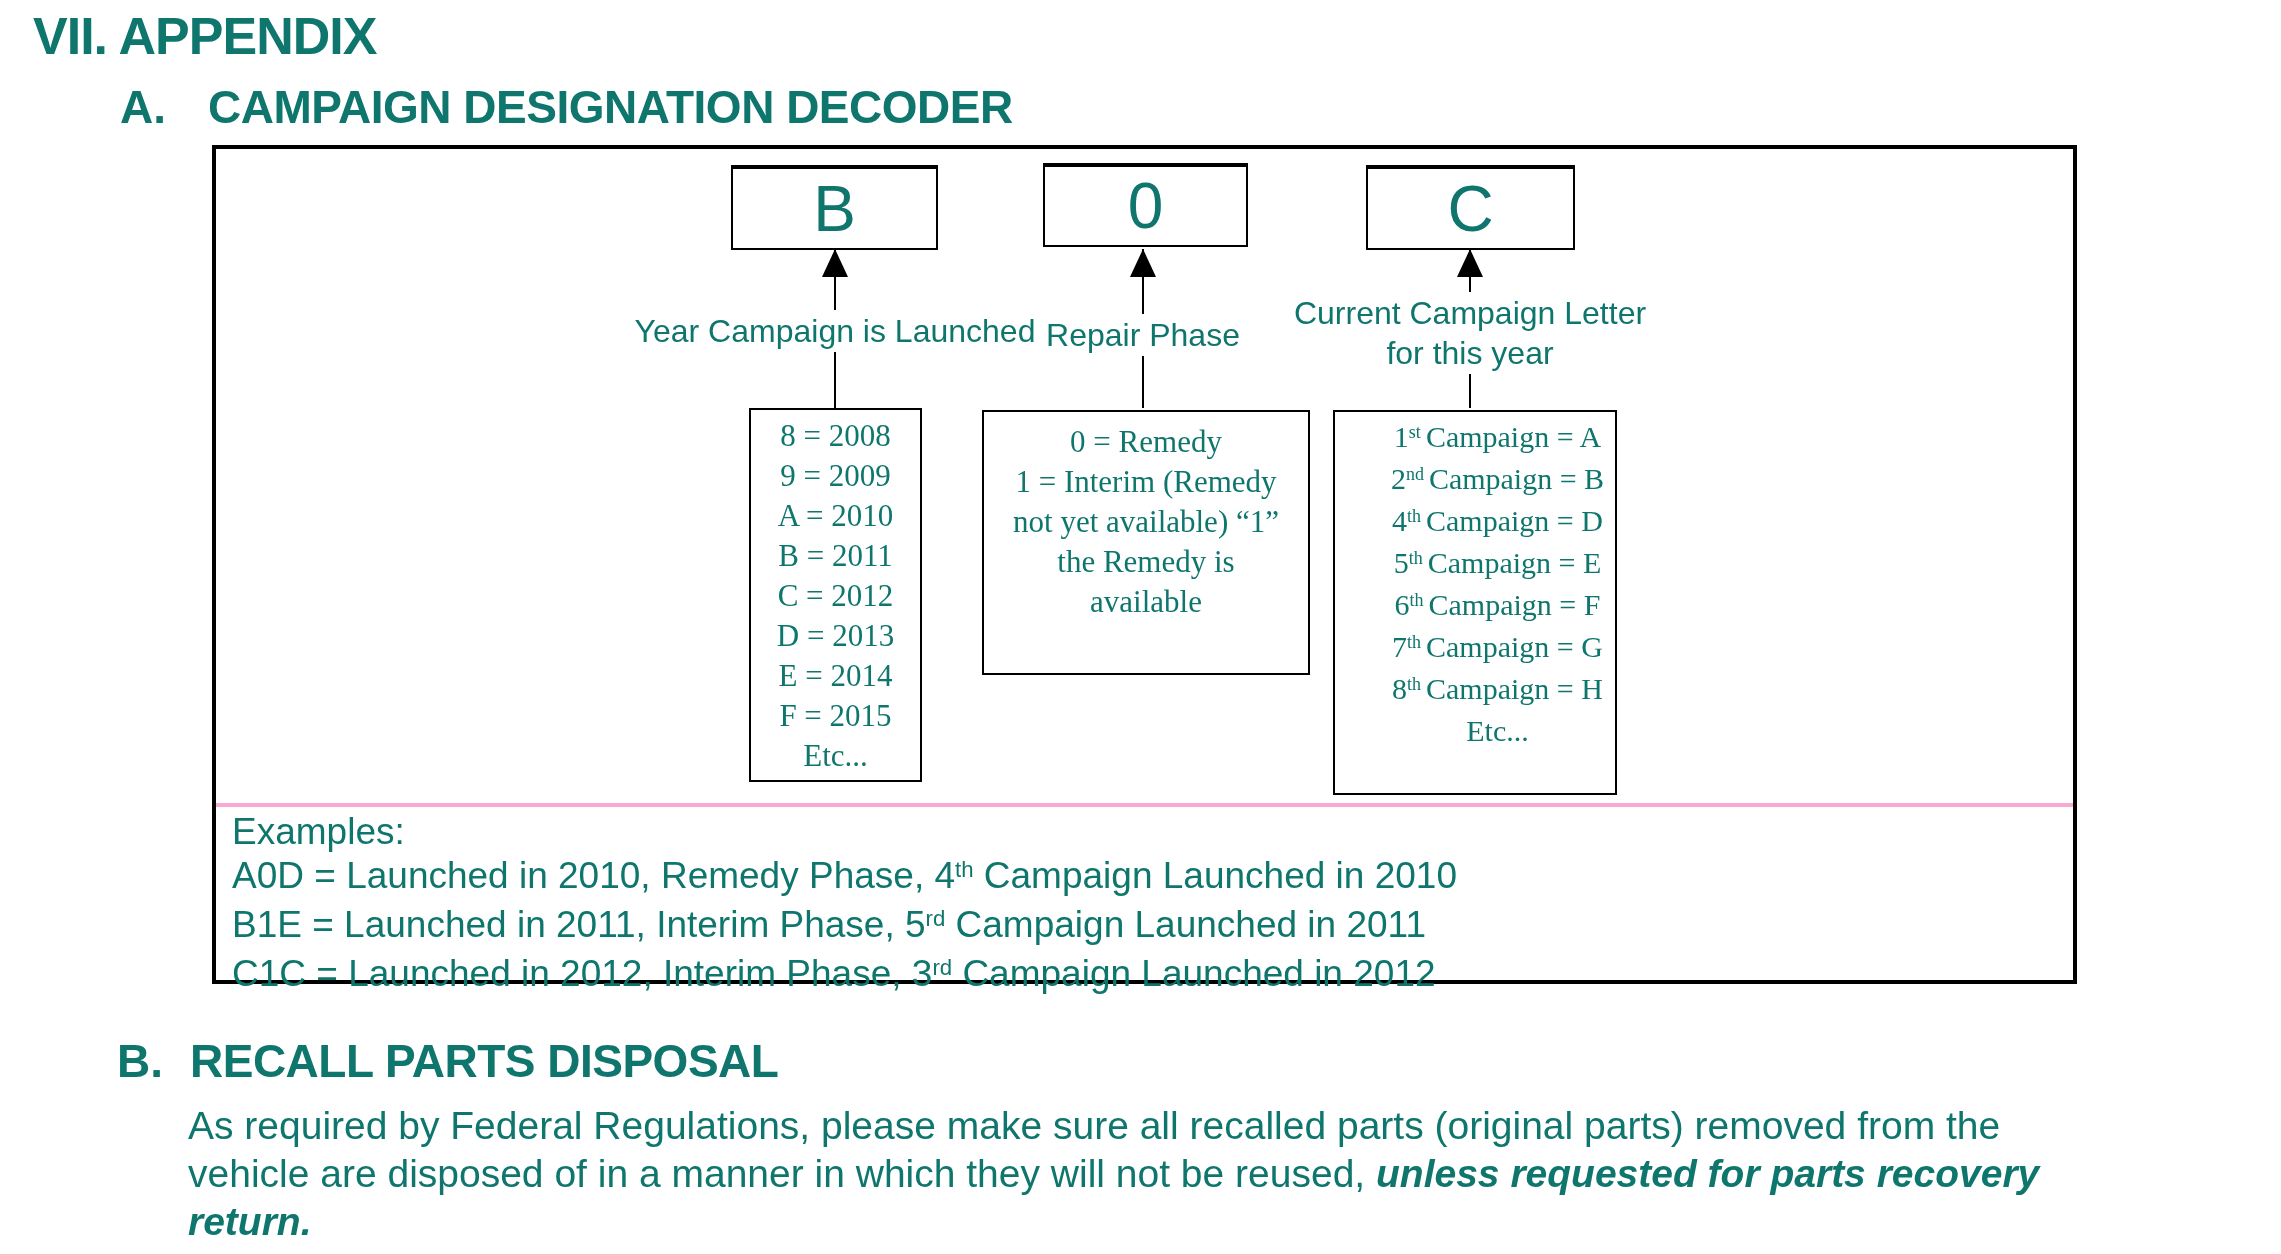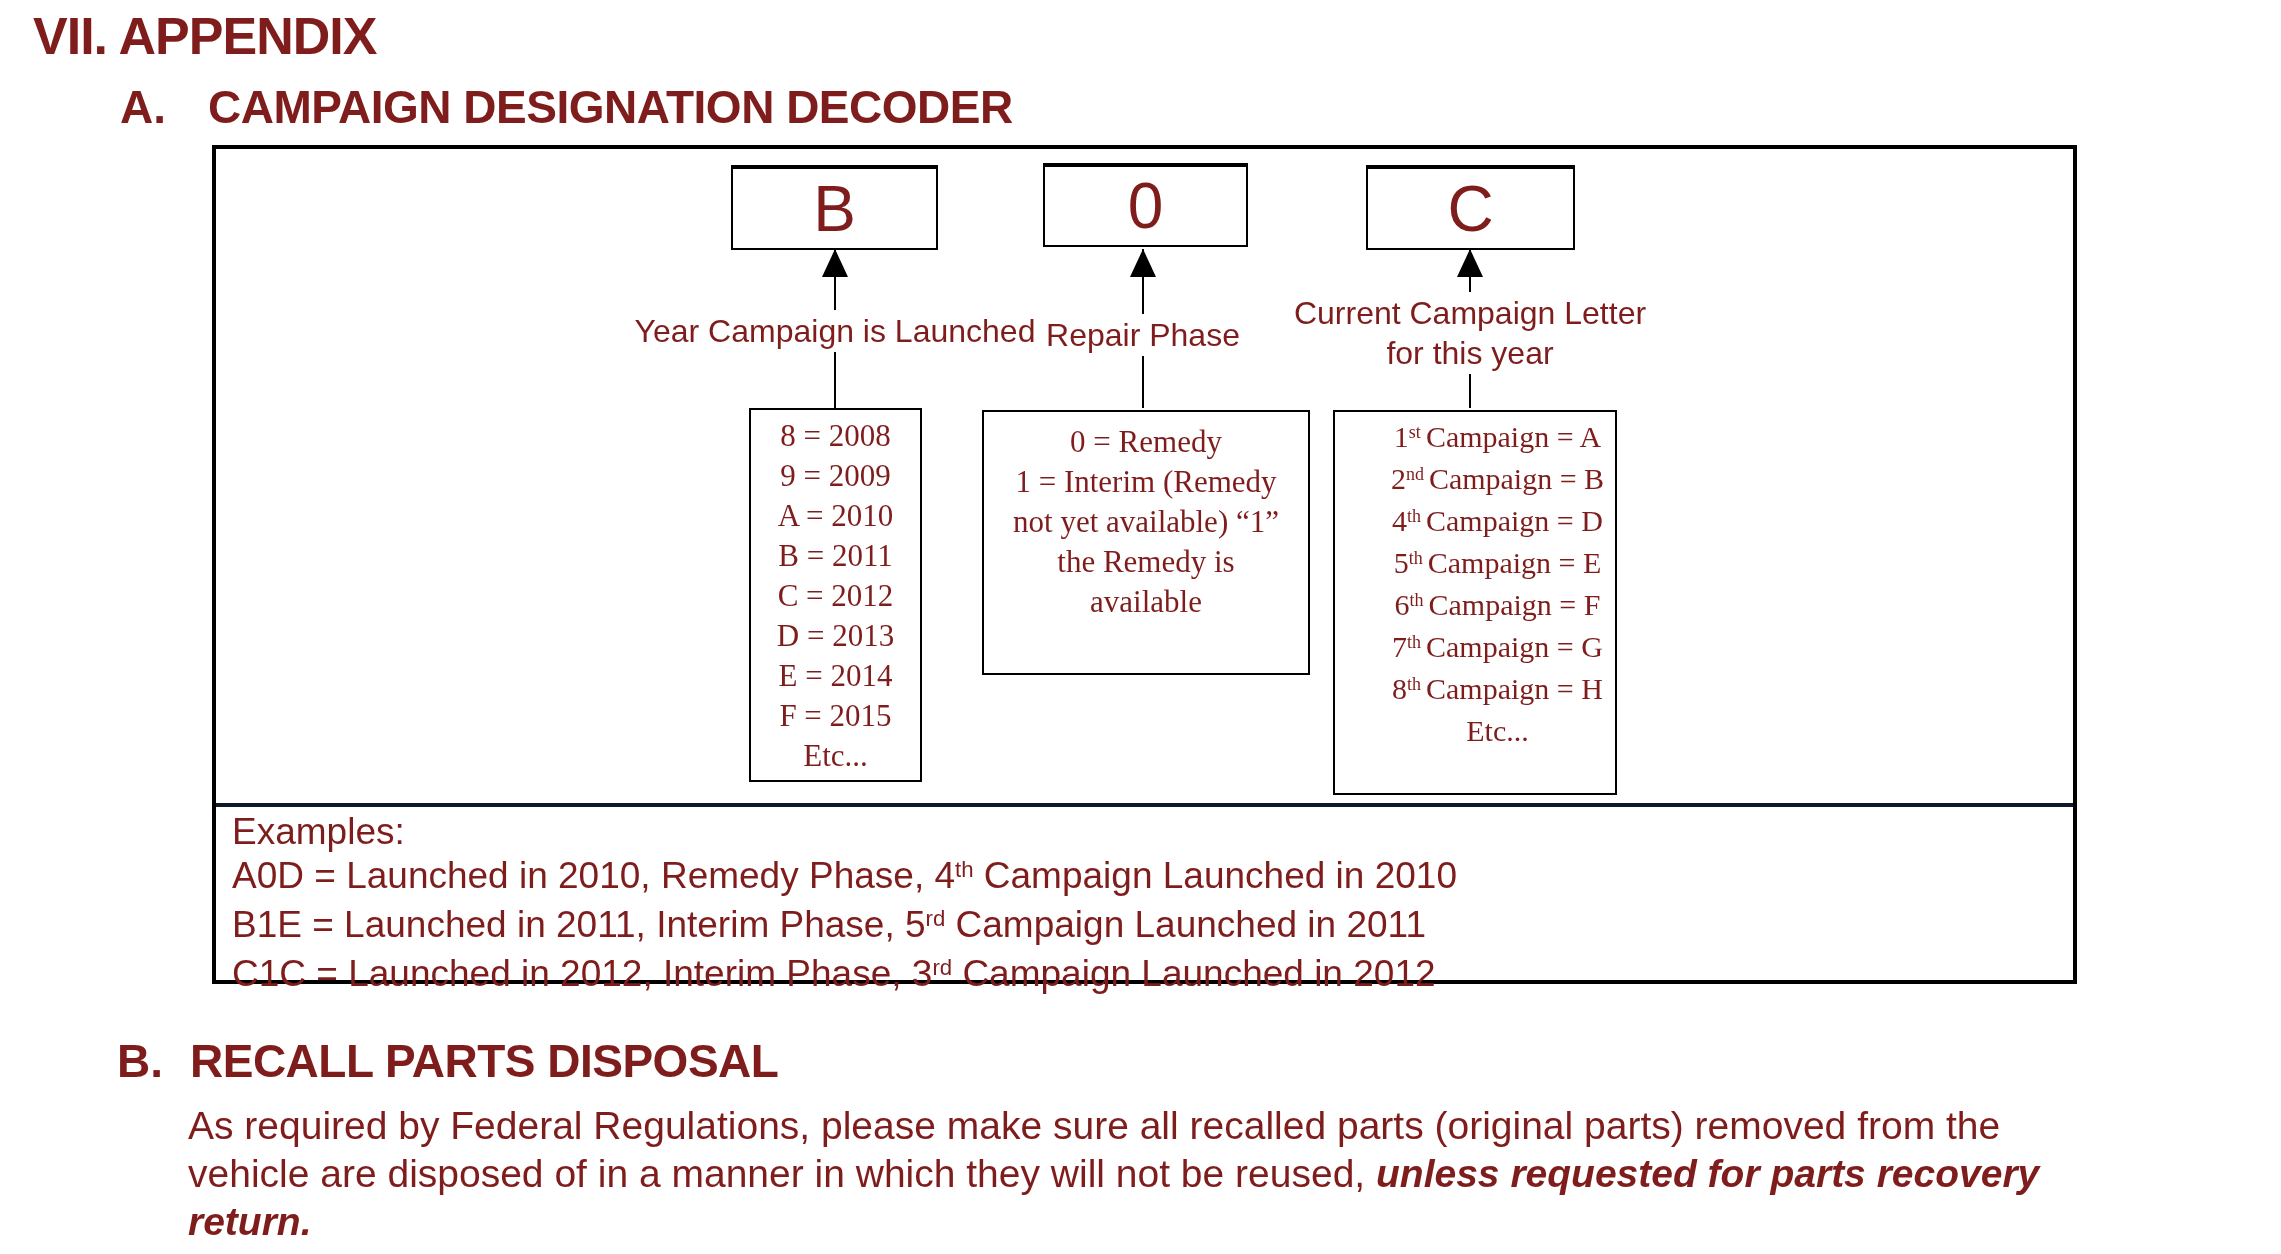--- a/index.html
+++ b/index.html
@@ -1,18 +1,18 @@
 <!DOCTYPE html>
 <html><head>
 <meta charset="utf-8">
 <style>
   html,body{margin:0;padding:0;background:#fff;}
   #page{
     position:relative;width:2281px;height:1254px;background:#ffffff;
-    font-family:"Liberation Sans",sans-serif;color:#7f1d1d;overflow:hidden;
+    font-family:"Liberation Sans",sans-serif;color:#0f766e;overflow:hidden;
   }
   .abs{position:absolute;}
   .h1{left:33px;top:6px;font-size:52px;font-weight:bold;letter-spacing:-1px;white-space:nowrap;}
   .h2num{font-size:46px;font-weight:bold;white-space:nowrap;}
   .h2txt{font-size:46px;font-weight:bold;letter-spacing:-0.5px;white-space:nowrap;}
 
   
   .decoder{left:212px;top:145px;width:1865px;height:839px;border:4px solid #000;box-sizing:border-box;}
   .decoder .abs{position:absolute;}
 
@@ -52,21 +52,21 @@
   
   .detailbox{border:2px solid #000;box-sizing:border-box;background:#fff;text-align:center;z-index:3;font-family:Liberation Serif, serif;}
   .detailbox.year{left:533px;top:259px;width:173px;height:374px;font-size:31px;line-height:40px;padding-top:6px;}
   .detailbox.phase{left:766px;top:261px;width:328px;height:265px;font-size:31px;line-height:40px;padding-top:10px;}
   .detailbox.current{left:1117px;top:261px;width:284px;height:385px;font-size:30px;line-height:37px;padding-top:6px;padding-left:45px;}
   .cl-rest{margin-left:5px;}
 
   .sup{font-size:0.6em;position:relative;top:-0.5em;}
 
   
-  .examples{left:0;right:0;bottom:0;top:654px;border-top:4px solid #0f172a;
+  .examples{left:0;right:0;bottom:0;top:654px;border-top:4px solid #f9a8d4;
     padding:3px 10px 0 16px;font-size:37px;line-height:44px;box-sizing:border-box;}
   .ex-line{white-space:nowrap;}
 
   
   .bodytext{left:188px;top:1102px;font-size:39px;line-height:48px;}
   .bodytext .line{white-space:nowrap;}
   .em{font-weight:bold;font-style:italic;}
 </style>
 </head>
 <body>

